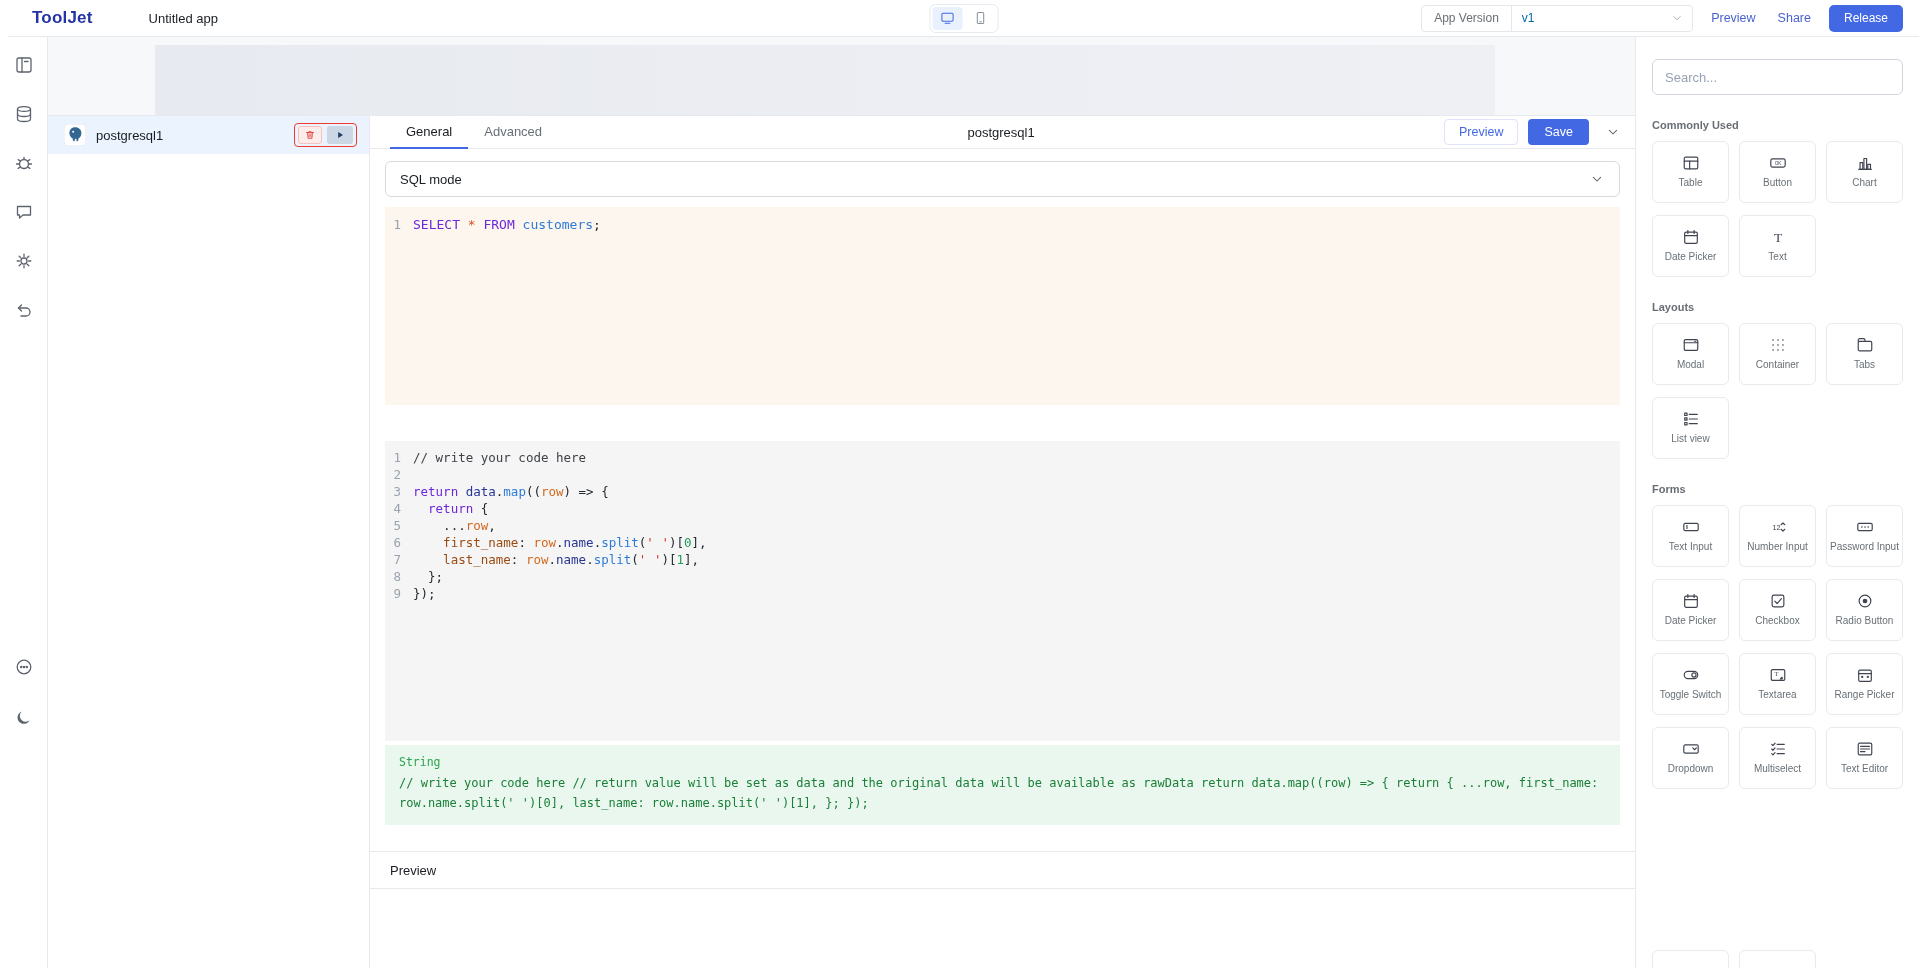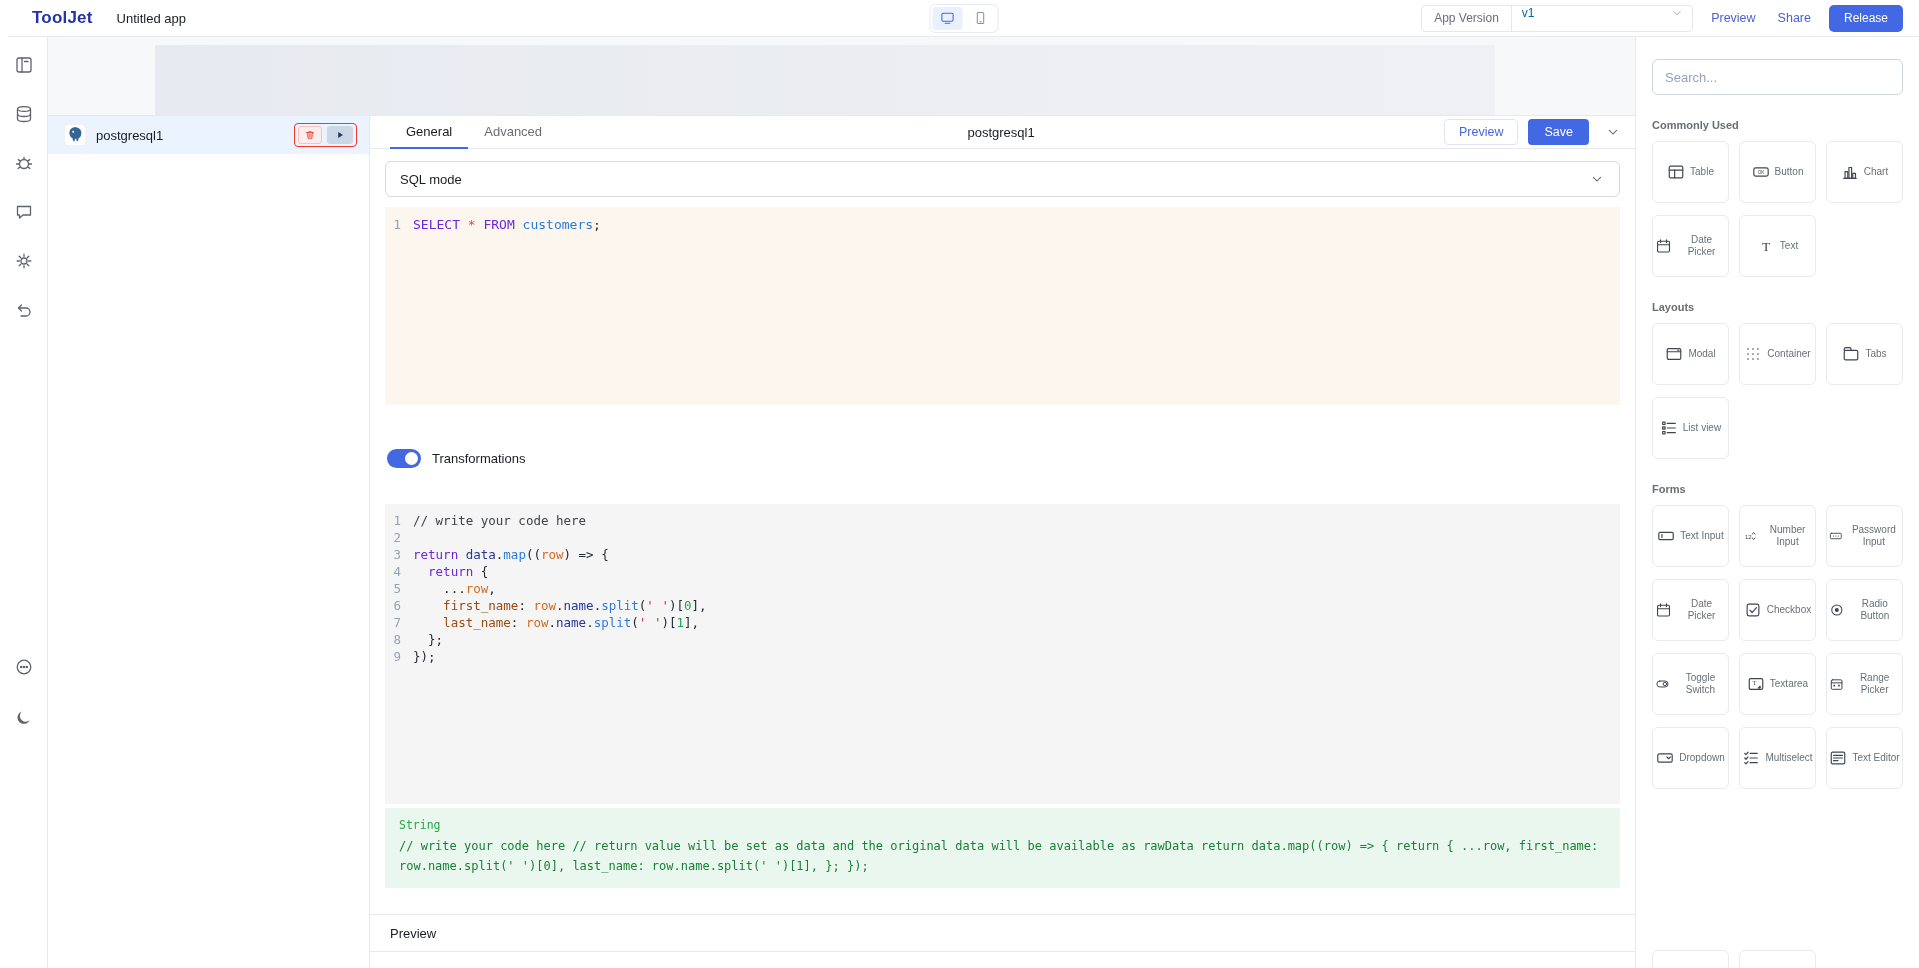--- a/index.html
+++ b/index.html
@@ -5,26 +5,26 @@
   * { margin:0; padding:0; box-sizing:border-box; }
   html,body { width:1919px; height:968px; overflow:hidden; background:#fff;
     font-family:"Liberation Sans", sans-serif; color:#1a1d21; }
   .icon { display:inline-flex; align-items:center; justify-content:center; }
   .icon svg { width:100%; height:100%; }
   .i14{width:14px;height:14px} .i16{width:16px;height:16px} .i18{width:18px;height:18px}
 
   
   .header{position:absolute;top:0;left:8px;right:0;height:37px;background:#fff;border-bottom:1px solid #e7e9ee;display:flex;align-items:center;z-index:5}
   .logo{font-size:17px;font-weight:800;color:#2433a5;letter-spacing:.2px;padding:0 24px;cursor:pointer}
-  .app-title{font-size:13px;color:#1a1d21;cursor:text}
+  .app-title{font-size:13px;color:#1a1d21;margin-left:32px;cursor:text}
   .device-toggle{position:absolute;left:50%;transform:translateX(-50%);display:flex;gap:3px;border:1px solid #e6e9ef;border-radius:6px;padding:2px;background:#fff}
   .dev-btn{width:30px;height:23px;border:none;border-radius:4px;background:#fff;color:#8a919c;display:flex;align-items:center;justify-content:center;cursor:pointer}
   .dev-btn.active{background:#e9f0fe;color:#4368e3}
   .header-right{margin-left:auto;display:flex;align-items:center;gap:14px;padding-right:16px}
-  .version-ctl{display:flex;width:272px;height:27px;border:1px solid #e4e7ec;border-radius:4px;font-size:12px;cursor:pointer;background:#fff}
+  .version-ctl{display:flex;align-items:center;width:272px;height:27px;border:1px solid #e4e7ec;border-radius:4px;font-size:12px;cursor:pointer;background:#fff}
   .version-label{padding:0 12px;color:#687076;border-right:1px solid #e4e7ec;line-height:25px;height:100%}
   .version-value{padding:0 10px;color:#0369a1;flex:1}
   .version-ctl .chev{color:#9aa0a8;margin-right:8px}
   .hdr-link{font-size:12.5px;color:#4a62d0;text-decoration:none;cursor:pointer;padding:0 4px}
   .release-btn{height:27px;padding:0 15px;background:var(--primary,#4368e3);color:#fff;border:none;border-radius:5px;font-size:12px;cursor:pointer}
 
   
   .left-toolbar{position:absolute;top:37px;left:0;bottom:0;width:48px;background:#fff;border-right:1px solid #e7e9ee;display:flex;flex-direction:column;align-items:center;padding-top:10px;z-index:4}
   .tb-btn{width:36px;height:36px;border-radius:6px;display:flex;align-items:center;justify-content:center;color:#5d646e;cursor:pointer;margin-bottom:13px}
   .tb-btn .icon{width:20px;height:20px}
@@ -87,21 +87,21 @@
 
   .preview-sec{margin-top:26px;border-top:1px solid #e7e9ee;border-bottom:1px solid #e7e9ee;padding:9px 20px}
   .preview-sec-label{font-size:13px;font-weight:500;color:#1a1d21}
 
   
   .sidebar{position:absolute;top:37px;right:0;width:284px;bottom:0;background:#fff;border-left:1px solid #e7e9ee;padding:22px 16px 0;overflow:hidden}
   .search-input{width:100%;height:36px;border:1px solid #d0d5dd;border-radius:6px;padding:0 12px;font-size:13px;color:#1a1d21;outline:none;font-family:"Liberation Sans",sans-serif}
   .search-input::placeholder{color:#98a2b3}
   .sec-title{font-size:11px;font-weight:600;color:#696e75;margin:24px 0 10px}
   .widget-grid{display:grid;grid-template-columns:repeat(3,1fr);gap:12px 10px}
-  .widget-card{min-height:62px;border:1px solid #e8eaee;border-radius:6px;background:#fff;display:flex;flex-direction:row;align-items:center;justify-content:center;gap:5px;padding:4px 2px;cursor:grab}
+  .widget-card{min-height:62px;border:1px solid #e8eaee;border-radius:6px;background:#fff;display:flex;flex-direction:column;align-items:center;justify-content:center;gap:5px;padding:4px 2px;cursor:grab}
   .w-icon{width:18px;height:18px;color:#3f4450}
   .w-label{font-size:10px;color:#687076;text-align:center;line-height:1.25}
   .cutoff-row{position:absolute;left:16px;right:16px;top:913px;display:grid;grid-template-columns:repeat(3,1fr);gap:10px}
   .cutoff-card{height:62px;border:1px solid #e8eaee;border-radius:6px;background:#fff}
 </style>
 </head>
 <body>
 
 <div class="header">
   <div class="logo">ToolJet</div>
@@ -275,26 +275,20 @@
       </span>
   </div>
 
   <div class="code-editor sql-editor" id="sql-code">
       <div class="code-line">
         <span class="ln">1</span>
         <span class="code-text"><span class="tok-kw">SELECT</span><span class="tok-pl"> </span><span class="tok-op">*</span><span class="tok-pl"> </span><span class="tok-kw">FROM</span><span class="tok-pl"> </span><span class="tok-fn">customers</span><span class="tok-pl">;</span></span>
       </div>
     </div>
 
-  <div class="transform-row">
-    <span class="toggle on">
-        <span class="knob"></span>
-      </span>
-    <span class="transform-label">Transformations</span>
-  </div>
 
   <div class="code-editor js-editor" id="js-code">
       <div class="code-line">
         <span class="ln">1</span>
         <span class="code-text"><span class="tok-cm">// write your code here</span></span>
       </div>
       <div class="code-line">
         <span class="ln">2</span>
       </div>
       <div class="code-line">

